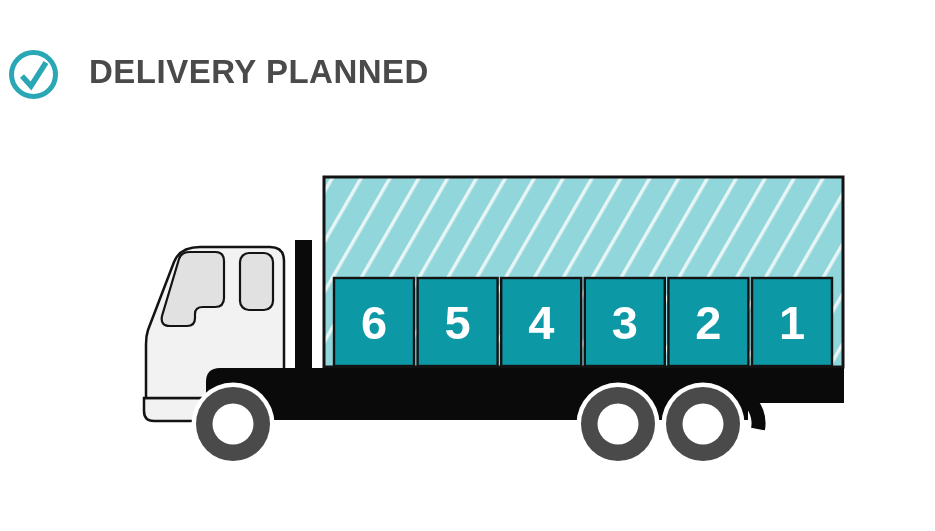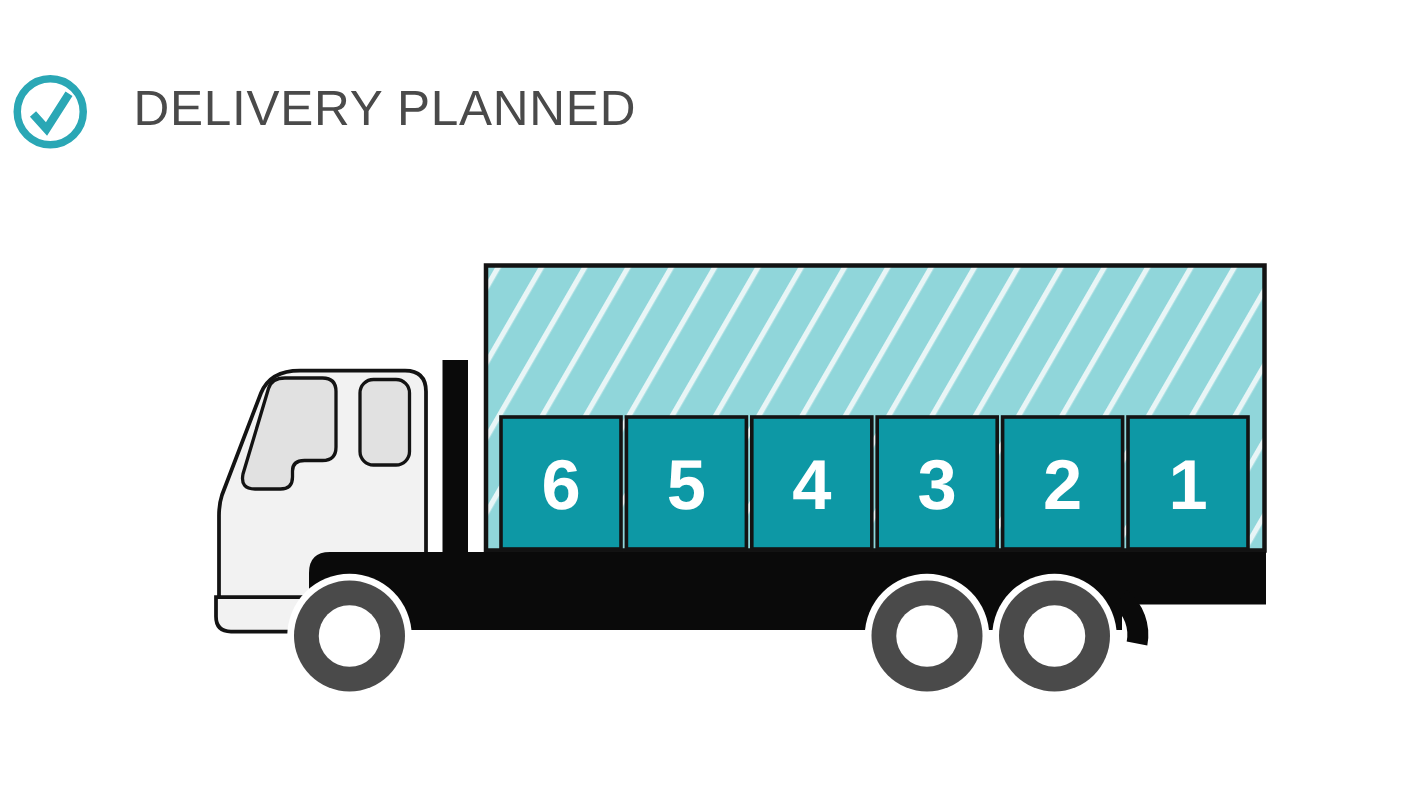--- a/index.html
+++ b/index.html
@@ -36,21 +36,21 @@
     fill: none;
     stroke: var(--accent-teal, #2aa7b5);
     stroke-width: 5.5;
     stroke-linecap: butt;
     stroke-linejoin: miter;
   }
   #title {
     position: absolute;
     left: 89px; top: 53px;
     font-size: 33px;
-    font-weight: normal;
+    font-weight: bold;
     letter-spacing: 0.5px;
     color: var(--title-text, #4a4a4a);
     white-space: nowrap;
   }
 
   
   #truck-svg {
     position: absolute;
     left: 0; top: 0;
     width: 935px; height: 531px;

